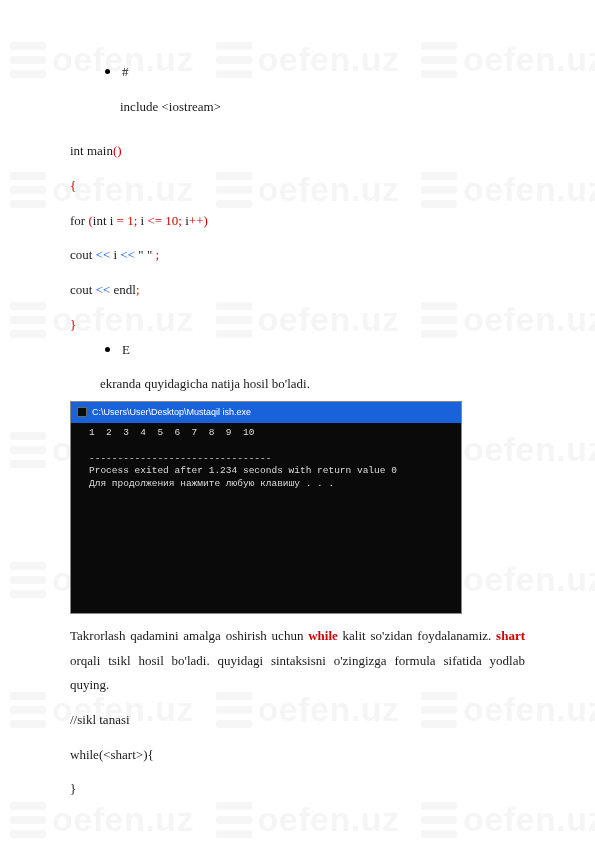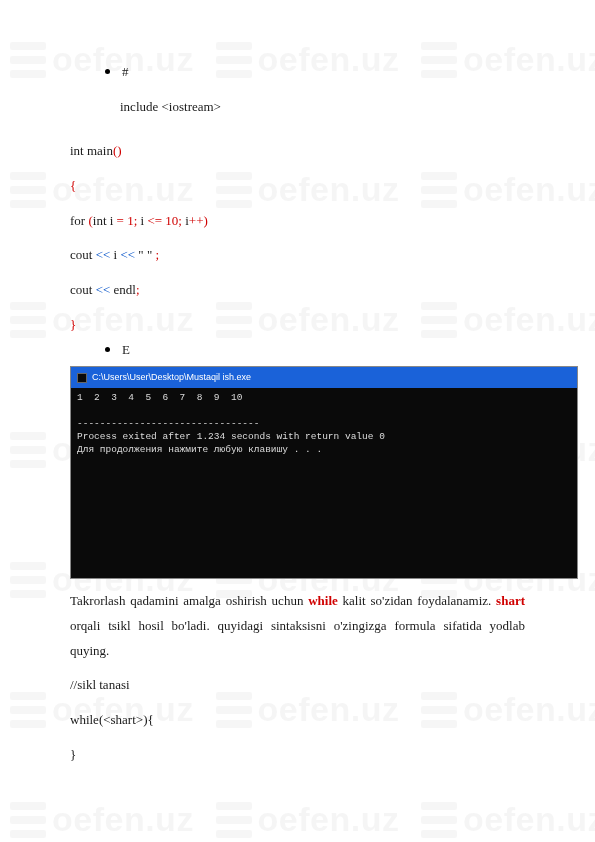--- a/index.html
+++ b/index.html
@@ -71,21 +71,21 @@
   }
   .indent2 { margin-left: 50px; }
   .red { color: #d00000; }
   .blue { color: #0050c8; }
   .bold { font-weight: bold; }
   .justify { text-align: justify; }
   .para { margin-top: 10px; }
   .spacer { height: 10px; }
 
   .terminal-window {
-    width: 508px;
+    width: 392px;
     margin-top: 4px;
     margin-bottom: 10px;
     border: 1px solid #888;
     font-family: 'Consolas', 'Courier New', monospace;
     font-size: 9.5px;
   }
   .terminal-title {
     background: #1a62d9;
     color: #fff;
     padding: 2px 6px;
@@ -98,21 +98,21 @@
   .terminal-icon {
     width: 10px;
     height: 10px;
     background: #0a0a0a;
     border: 1px solid #666;
     display: inline-block;
   }
   .terminal-body {
     background: #0a0a0a;
     color: #dcdcdc;
-    padding: 4px 6px;
+    padding: 4px 18px;
     min-height: 190px;
     white-space: pre;
     line-height: 1.35;
   }
 </style>
 </head>
 <body>
 
 <div class="watermark-layer">
   <div class="wm-row" style="top:40px; left:10px; right:60px;">
@@ -321,20 +321,21 @@
   </div>
   <div class="para">
     <span>cout  </span><span class="blue">&lt;&lt;</span><span>  endl</span><span class="red">;</span>
   </div>
   <div class="para red">}</div>
 
   <div class="bullet-line">
     <span class="bullet-dot"></span>
     <span>E</span>
   </div>
+  <div class="para" style="margin-left:30px;">ekranda quyidagicha natija hosil bo'ladi.</div>
 
   <div class="terminal-window">
     <div class="terminal-title">
       <span class="terminal-icon"></span>
       <span>C:\Users\User\Desktop\Mustaqil ish.exe</span>
     </div>
     <div class="terminal-body"><span>1  2  3  4  5  6  7  8  9  10</span>
 <span></span>
 <span>--------------------------------</span>
 <span>Process exited after 1.234 seconds with return value 0</span>

